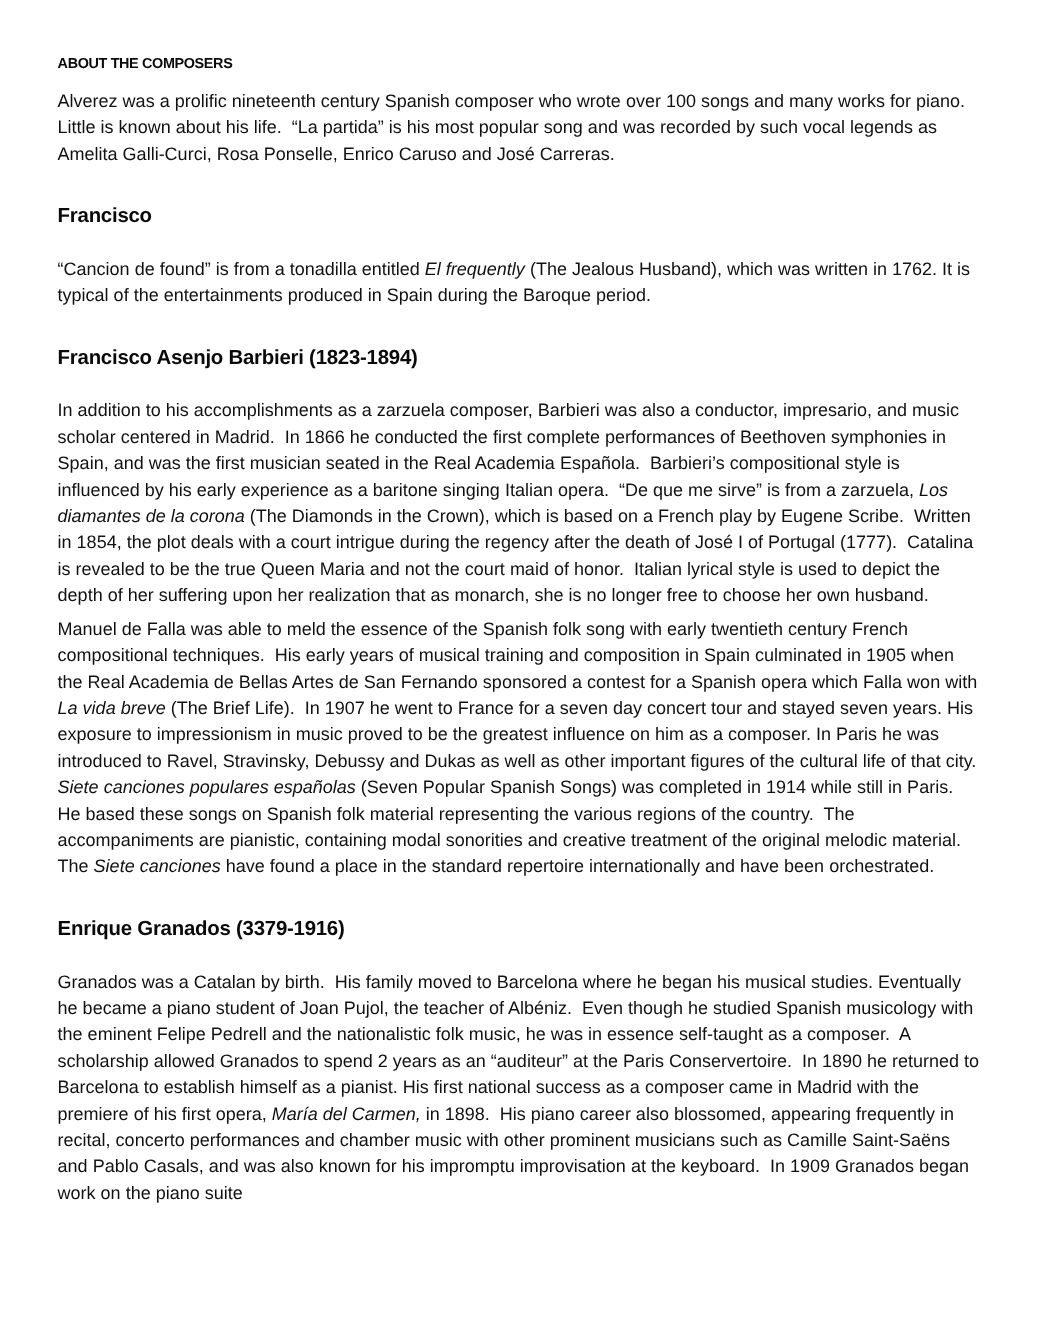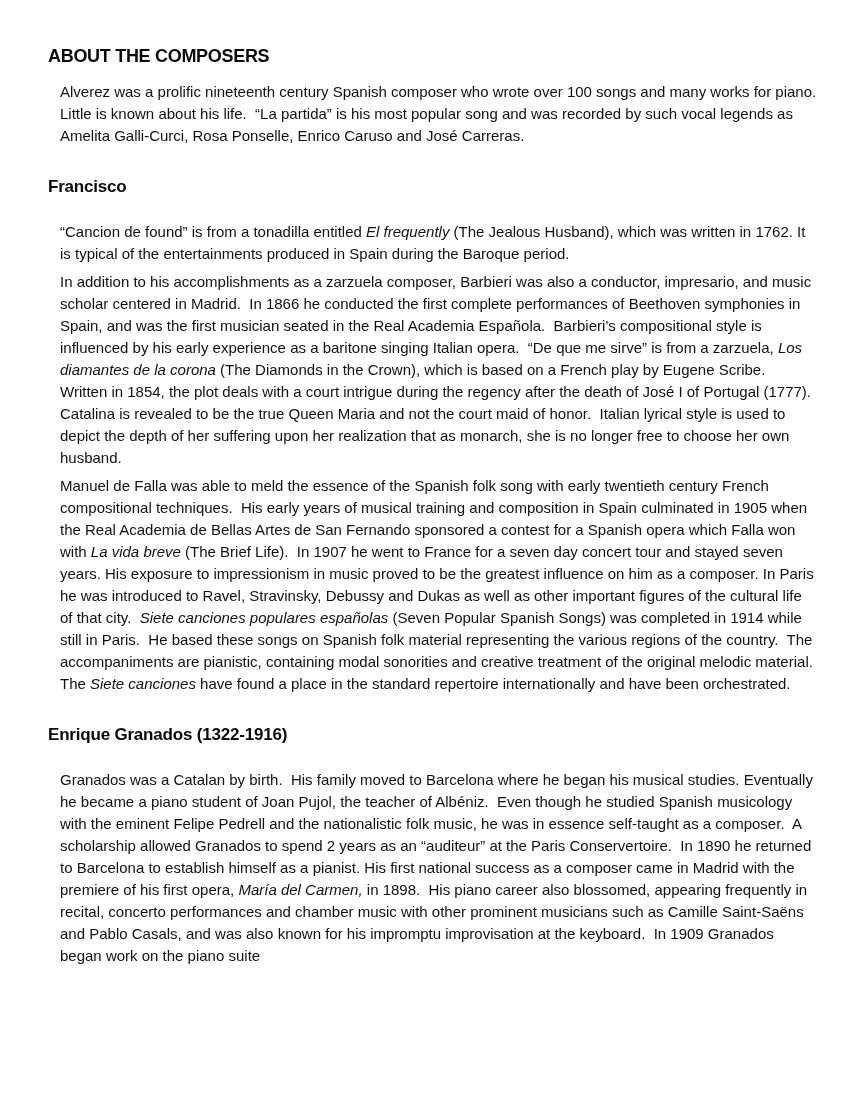--- a/index.html
+++ b/index.html
@@ -12,52 +12,53 @@
     width: 864px;
     min-height: 1118px;
     margin: 0 auto;
     background: #ffffff;
     color: #000000;
     box-sizing: border-box;
     padding: 46px 46px 40px 48px;
     font-family: "Liberation Sans", "DejaVu Sans", sans-serif;
   }
   .doc-title {
-    font-size: 18px;
+    font-size: 12px;
     font-weight: 700;
     letter-spacing: -0.3px;
     margin: 0 0 14px 0;
     color: #0a0a0a;
   }
   .composer-heading {
     font-size: 17px;
     font-weight: 700;
     letter-spacing: -0.2px;
     margin: 30px 0 24px 0;
     color: #0a0a0a;
   }
   .body-paragraph {
     font-size: 15px;
     line-height: 22px;
-    margin: 0 0 6px 12px;
+    margin: 0 0 6px 0;
     max-width: 772px;
     white-space: pre-wrap;
     color: #111111;
   }
   .body-paragraph em {
     font-style: italic;
   }
 </style>
 </head>
 <body>
 
 <div class="page">
   <h1 class="doc-title">ABOUT THE COMPOSERS</h1>
   <div id="sections">
       <p class="body-paragraph"><span>Alverez was a prolific nineteenth century Spanish composer who wrote over 100 songs and many works for piano. Little is known about his life.  “La partida” is his most popular song and was recorded by such vocal legends as Amelita Galli-Curci, Rosa Ponselle, Enrico Caruso and José Carreras.</span></p>
       <h2 class="composer-heading">Francisco</h2>
       <p class="body-paragraph"><span>“Cancion de found” is from a tonadilla entitled </span><em>El frequently</em><span> (The Jealous Husband), which was written in 1762. It is typical of the entertainments produced in Spain during the Baroque period.</span></p>
+      <h2 class="composer-heading">Francisco Asenjo Barbieri (1823-1894)</h2>
       <p class="body-paragraph"><span>In addition to his accomplishments as a zarzuela composer, Barbieri was also a conductor, impresario, and music scholar centered in Madrid.  In 1866 he conducted the first complete performances of Beethoven symphonies in Spain, and was the first musician seated in the Real Academia Española.  Barbieri’s compositional style is influenced by his early experience as a baritone singing Italian opera.  “De que me sirve” is from a zarzuela, </span><em>Los diamantes de la corona</em><span> (The Diamonds in the Crown), which is based on a French play by Eugene Scribe.  Written in 1854, the plot deals with a court intrigue during the regency after the death of José I of Portugal (1777).  Catalina is revealed to be the true Queen Maria and not the court maid of honor.  Italian lyrical style is used to depict the depth of her suffering upon her realization that as monarch, she is no longer free to choose her own husband.</span></p>
       <p class="body-paragraph"><span>Manuel de Falla was able to meld the essence of the Spanish folk song with early twentieth century French compositional techniques.  His early years of musical training and composition in Spain culminated in 1905 when the Real Academia de Bellas Artes de San Fernando sponsored a contest for a Spanish opera which Falla won with </span><em>La vida breve</em><span> (The Brief Life).  In 1907 he went to France for a seven day concert tour and stayed seven years. His exposure to impressionism in music proved to be the greatest influence on him as a composer. In Paris he was introduced to Ravel, Stravinsky, Debussy and Dukas as well as other important figures of the cultural life of that city.  </span><em>Siete canciones populares españolas</em><span> (Seven Popular Spanish Songs) was completed in 1914 while still in Paris.  He based these songs on Spanish folk material representing the various regions of the country.  The accompaniments are pianistic, containing modal sonorities and creative treatment of the original melodic material.  The </span><em>Siete canciones</em><span> have found a place in the standard repertoire internationally and have been orchestrated.</span></p>
-      <h2 class="composer-heading">Enrique Granados (1322-1916)</h2>
+      <h2 class="composer-heading">Enrique Granados (3379-1916)</h2>
       <p class="body-paragraph"><span>Granados was a Catalan by birth.  His family moved to Barcelona where he began his musical studies. Eventually he became a piano student of Joan Pujol, the teacher of Albéniz.  Even though he studied Spanish musicology with the eminent Felipe Pedrell and the nationalistic folk music, he was in essence self-taught as a composer.  A scholarship allowed Granados to spend 2 years as an “auditeur” at the Paris Conservertoire.  In 1890 he returned to Barcelona to establish himself as a pianist. His first national success as a composer came in Madrid with the premiere of his first opera, </span><em>María del Carmen,</em><span> in 1898.  His piano career also blossomed, appearing frequently in recital, concerto performances and chamber music with other prominent musicians such as Camille Saint-Saëns and Pablo Casals, and was also known for his impromptu improvisation at the keyboard.  In 1909 Granados began work on the piano suite </span></p>
     </div>
 </div>
 
 </body></html>

